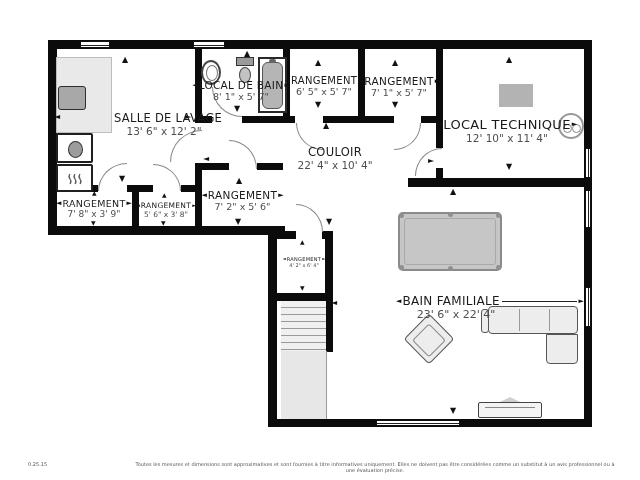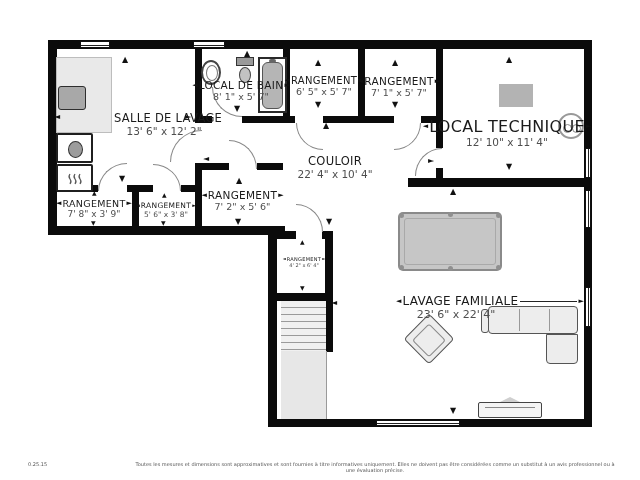--- a/index.html
+++ b/index.html
@@ -193,27 +193,27 @@
         <span class="flank">◄</span>
       <span class="name" style="font-size:10.5px">RANGEMENT</span>
       <span class="flank">►</span>
       </div>
     <div class="dims" style="font-size:9.5px">7' 1" x 5' 7"</div>
   </div>
 
   <div class="room-label" style="left:443px;top:117px;width:128px">
     <div class="row">
         <span class="flank">◄</span>
-      <span class="name" style="font-size:16px">LOCAL TECHNIQUE</span>
+      <span class="name" style="font-size:13px">LOCAL TECHNIQUE</span>
       <span class="flank">►</span>
       </div>
     <div class="dims" style="font-size:10.5px">12' 10" x 11' 4"</div>
   </div>
 
-  <div class="room-label" style="left:290px;top:154px;width:90px">
+  <div class="room-label" style="left:290px;top:145px;width:90px">
     <div class="name" style="font-size:11.5px">COULOIR</div>
     <div class="dims" style="font-size:10.5px">22' 4" x 10' 4"</div>
   </div>
 
   <div class="room-label" style="left:54px;top:198px;width:80px">
     <div class="row">
         <span class="flank">◄</span>
       <span class="name" style="font-size:9.5px">RANGEMENT</span>
       <span class="flank">►</span>
       </div>
@@ -243,21 +243,21 @@
         <span class="flank" style="font-size:4px">◄</span>
       <span class="name" style="font-size:5px">RANGEMENT</span>
       <span class="flank" style="font-size:4px">►</span>
       </div>
     <div class="dims" style="font-size:5px">4' 2" x 6' 4"</div>
   </div>
 
   <div class="room-label" style="left:396px;top:294px;width:188px">
     <div class="row" style="justify-content:flex-start">
       <span class="flank">◄</span>
-      <span class="name" style="font-size:12px">LAVAGE FAMILIALE</span>
+      <span class="name" style="font-size:12px">BAIN FAMILIALE</span>
       <span style="flex:1;border-top:1px solid #222;margin:0 1px"></span>
       <span class="flank">►</span>
     </div>
     <div class="dims" style="font-size:11px;width:120px">23' 6" x 22' 4"</div>
   </div>
 
   <span class="arrow" style="left:122px;top:56px">▲</span>
   <span class="arrow" style="left:119px;top:175px">▼</span>
   <span class="arrow" style="left:54px;top:113px">◄</span>
   <span class="arrow" style="left:185px;top:113px">►</span>

